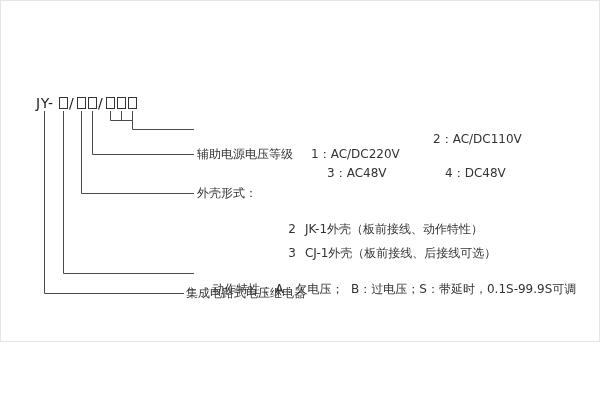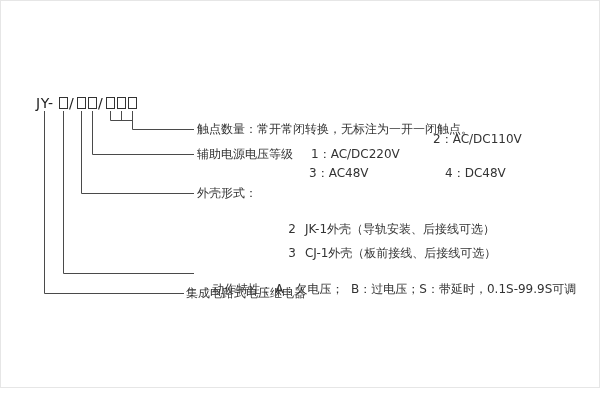--- a/index.html
+++ b/index.html
@@ -3,21 +3,21 @@
 <meta charset="utf-8">
 <style>
   * { margin:0; padding:0; box-sizing:border-box; }
   html,body { width:600px; height:400px; }
   body {
     font-family:"DejaVu Sans","Liberation Sans",sans-serif;
     background:#ffffff;
   }
   .canvas {
     position:relative;
-    width:600px; height:388px;
+    width:600px; height:342px;
     background:#ffffff;
     border:1px solid #e6e6e6;
     overflow:hidden;
   }
   .lines { position:absolute; left:0; top:0; }
   .lines path { fill:none; stroke:#4a4a4a; stroke-width:1; }
   .lbl {
     position:absolute;
     font-size:12px;
     line-height:16px;
@@ -58,31 +58,30 @@
   <span class="mc-text" style="left:35px; top:94px">JY-</span>
   <span class="mbox" style="left:58px; top:96px"></span>
   <span class="mc-text" style="left:68px; top:94px">/</span>
   <span class="mbox" style="left:76px;  top:96px"></span>
   <span class="mbox" style="left:87px;  top:96px"></span>
   <span class="mc-text" style="left:97px; top:94px">/</span>
   <span class="mbox" style="left:105px; top:96px"></span>
   <span class="mbox" style="left:116px; top:96px"></span>
   <span class="mbox" style="left:127px; top:96px"></span>
 
-  <div class="lbl" style="left:196px; top:120px">触点数量：常开常闭转换，无标注为一开一闭触点。</div>
 
   <div class="lbl" style="left:196px; top:145px">辅助电源电压等级</div>
   <div class="lbl" style="left:310px; top:145px">1：AC/DC220V</div>
   <div class="lbl" style="left:432px; top:130px">2：AC/DC110V</div>
-  <div class="lbl" style="left:308px; top:164px">3：AC48V</div>
+  <div class="lbl" style="left:326px; top:164px">3：AC48V</div>
   <div class="lbl" style="left:444px; top:164px">4：DC48V</div>
 
   <div class="lbl" style="left:196px; top:184px">外壳形式：</div>
   <div class="lbl" style="left:272px; top:204px">
-    <span class="opt-num">2</span><span>JK-1外壳（导轨安装、后接线可选）</span>
+    <span class="opt-num">2</span><span>JK-1外壳（板前接线、动作特性）</span>
   </div>
   <div class="lbl" style="left:272px; top:228px">
     <span class="opt-num">3</span><span>CJ-1外壳（板前接线、后接线可选）</span>
   </div>
 
   <div class="lbl" style="left:196px; top:264px">
     <span>动作特性：</span><span class="action-text">A：欠电压；  B：过电压；S：带延时，0.1S-99.9S可调</span>
   </div>
 
   <div class="lbl" style="left:185px; top:284px">集成电路式电压继电器</div>

